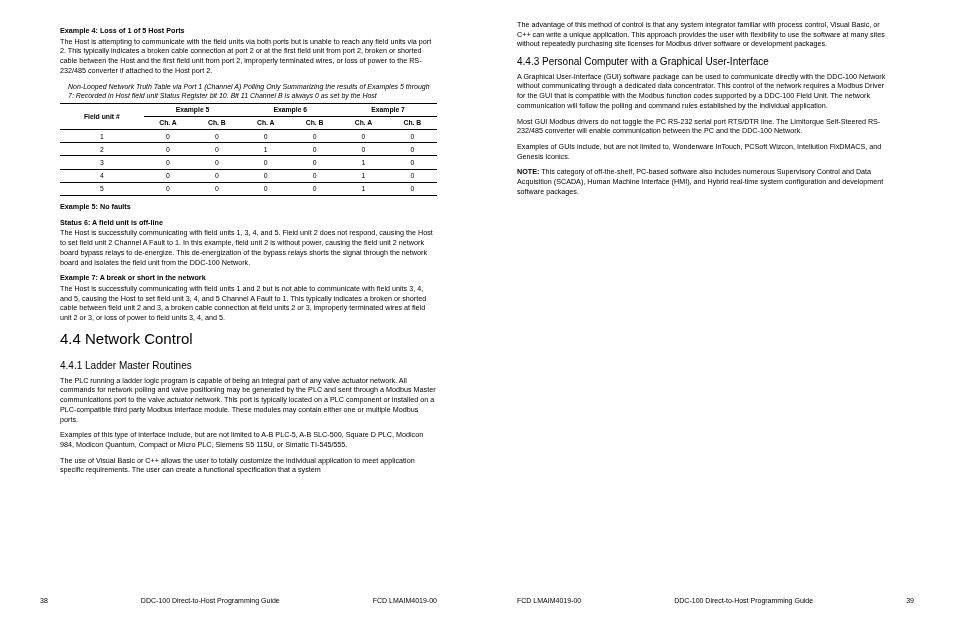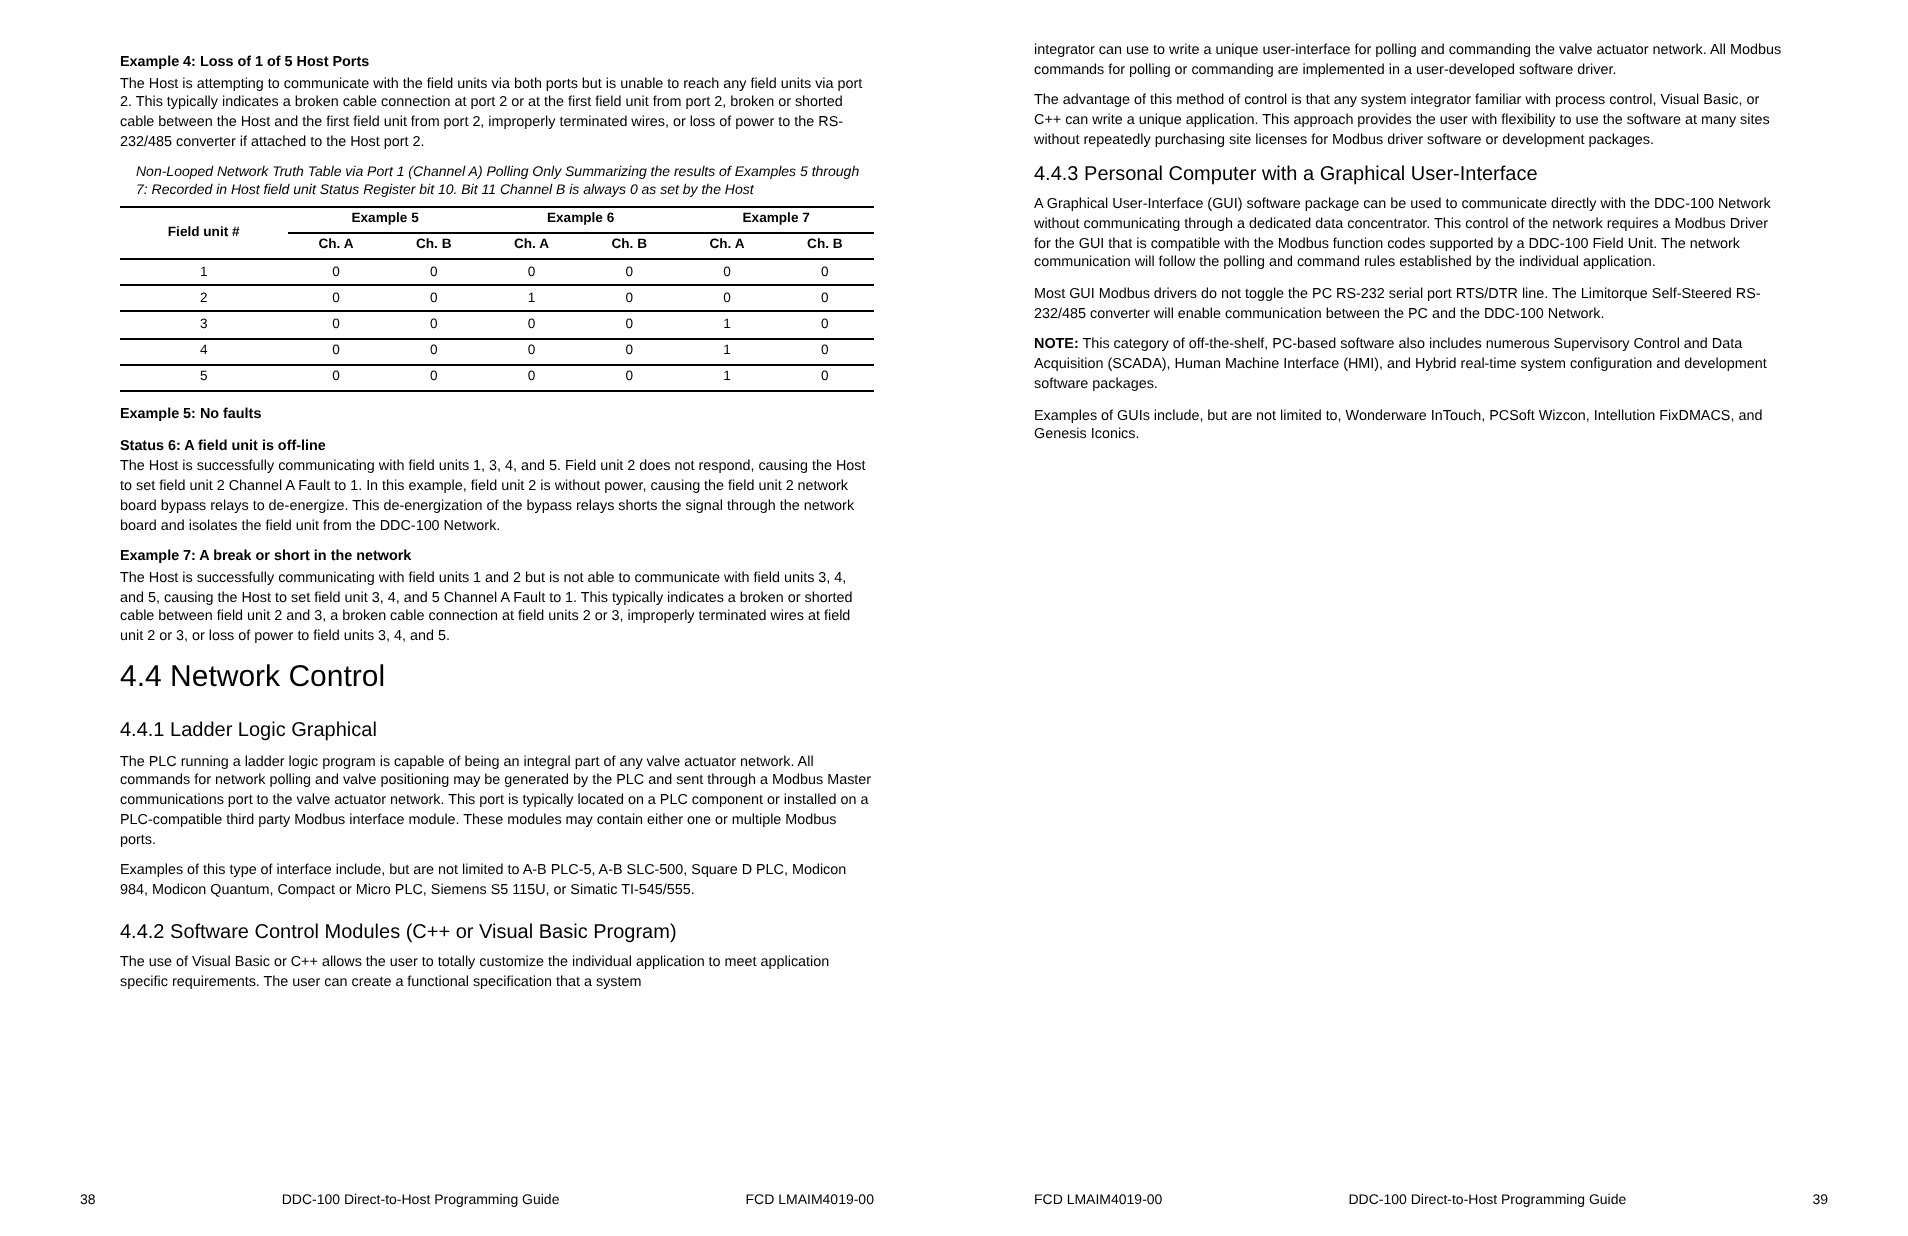--- a/index.html
+++ b/index.html
@@ -170,45 +170,43 @@
     <div class="ex-title">Example 5: No faults</div>
 
     <div class="ex-title">Status 6: A field unit is off-line</div>
     <p class="body-text">The Host is successfully communicating with field units 1, 3, 4, and 5. Field unit 2 does not respond, causing the Host to set field unit 2 Channel A Fault to 1. In this example, field unit 2 is without power, causing the field unit 2 network board bypass relays to de-energize. This de-energization of the bypass relays shorts the signal through the network board and isolates the field unit from the DDC-100 Network.</p>
 
     <div class="ex-title">Example 7: A break or short in the network</div>
     <p class="body-text">The Host is successfully communicating with field units 1 and 2 but is not able to communicate with field units 3, 4, and 5, causing the Host to set field unit 3, 4, and 5 Channel A Fault to 1. This typically indicates a broken or shorted cable between field unit 2 and 3, a broken cable connection at field units 2 or 3, improperly terminated wires at field unit 2 or 3, or loss of power to field units 3, 4, and 5.</p>
 
     <div class="h2">4.4  Network Control</div>
 
-    <div class="h3">4.4.1  Ladder Logic Graphical</div>
+    <div class="h3">4.4.1  Ladder Master Routines</div>
     <p class="body-text">The PLC running a ladder logic program is capable of being an integral part of any valve actuator network. All commands for network polling and valve positioning may be generated by the PLC and sent through a Modbus Master communications port to the valve actuator network. This port is typically located on a PLC component or installed on a PLC-compatible third party Modbus interface module. These modules may contain either one or multiple Modbus ports.</p>
     <p class="body-text">Examples of this type of interface include, but are not limited to A-B PLC-5, A-B SLC-500, Square D PLC, Modicon 984, Modicon Quantum, Compact or Micro PLC, Siemens S5 115U, or Simatic TI-545/555.</p>
 
-    <div class="h3">4.4.2  Software Control Modules (C++ or Visual Basic Program)</div>
     <p class="body-text">The use of Visual Basic or C++ allows the user to totally customize the individual application to meet application specific requirements. The user can create a functional specification that a system</p>
   </div>
 
   <div class="footer">
     <span>38</span>
     <span>DDC-100 Direct-to-Host Programming Guide</span>
     <span>FCD LMAIM4019-00</span>
   </div>
 </div>
 
 <div class="page right-page">
   <div class="content">
-    <p class="body-text">integrator can use to write a unique user-interface for polling and commanding the valve actuator network. All Modbus commands for polling or commanding are implemented in a user-developed software driver.</p>
     <p class="body-text">The advantage of this method of control is that any system integrator familiar with process control, Visual Basic, or C++ can write a unique application. This approach provides the user with flexibility to use the software at many sites without repeatedly purchasing site licenses for Modbus driver software or development packages.</p>
 
     <div class="h3" style="margin-top:0">4.4.3  Personal Computer with a Graphical User-Interface</div>
     <p class="body-text">A Graphical User-Interface (GUI) software package can be used to communicate directly with the DDC-100 Network without communicating through a dedicated data concentrator. This control of the network requires a Modbus Driver for the GUI that is compatible with the Modbus function codes supported by a DDC-100 Field Unit. The network communication will follow the polling and command rules established by the individual application.</p>
     <p class="body-text">Most GUI Modbus drivers do not toggle the PC RS-232 serial port RTS/DTR line. The Limitorque Self-Steered RS-232/485 converter will enable communication between the PC and the DDC-100 Network.</p>
+    <p class="body-text">Examples of GUIs include, but are not limited to, Wonderware InTouch, PCSoft Wizcon, Intellution FixDMACS, and Genesis Iconics.</p>
     <p class="body-text"><span class="note-label">NOTE:</span><span> This category of off-the-shelf, PC-based software also includes numerous Supervisory Control and Data Acquisition (SCADA), Human Machine Interface (HMI), and Hybrid real-time system configuration and development software packages.</span></p>
-    <p class="body-text">Examples of GUIs include, but are not limited to, Wonderware InTouch, PCSoft Wizcon, Intellution FixDMACS, and Genesis Iconics.</p>
   </div>
 
   <div class="footer">
     <span>FCD LMAIM4019-00</span>
     <span>DDC-100 Direct-to-Host Programming Guide</span>
     <span>39</span>
   </div>
 </div>
 
 </body></html>

